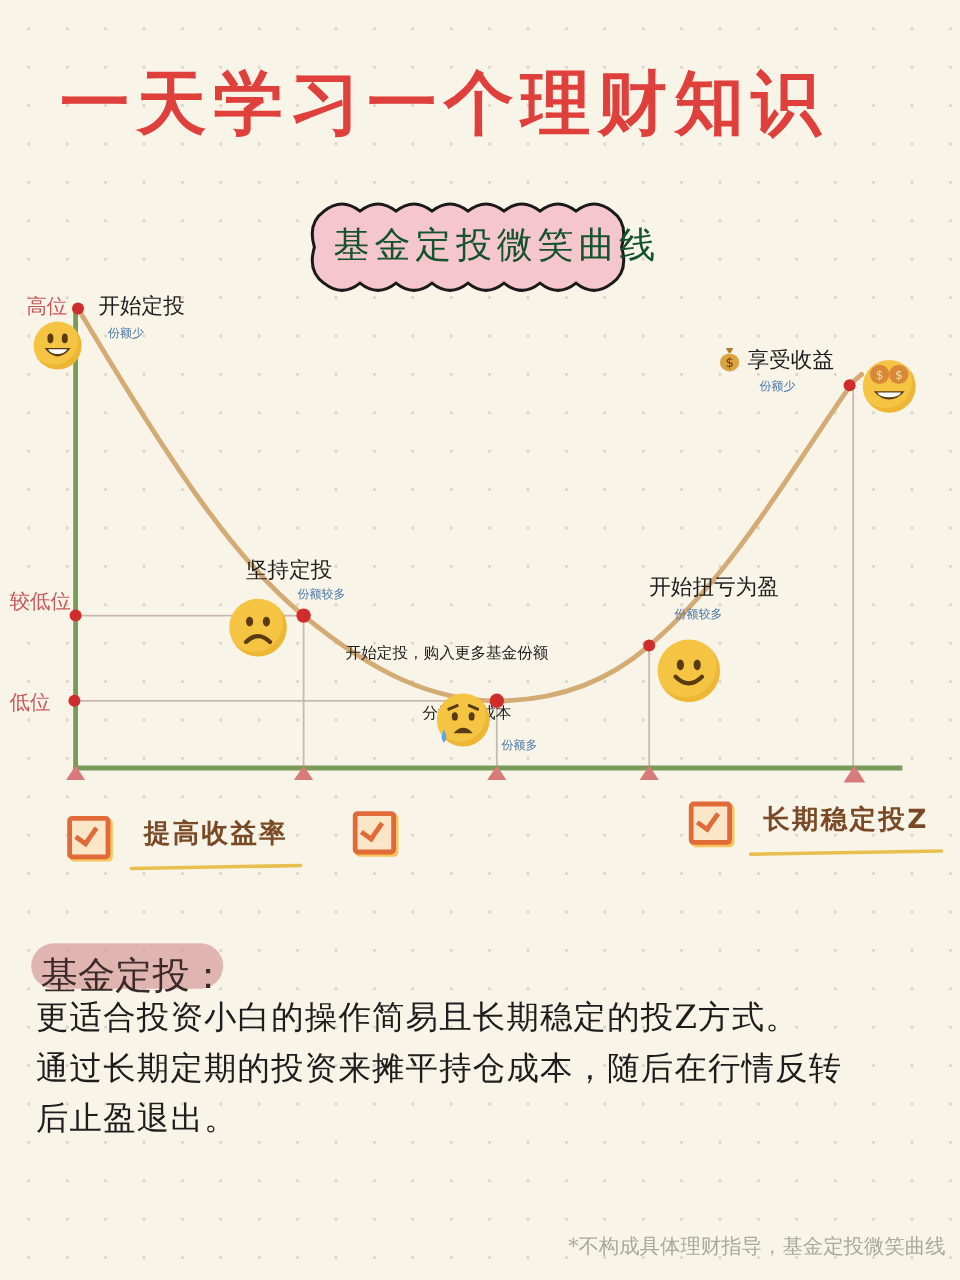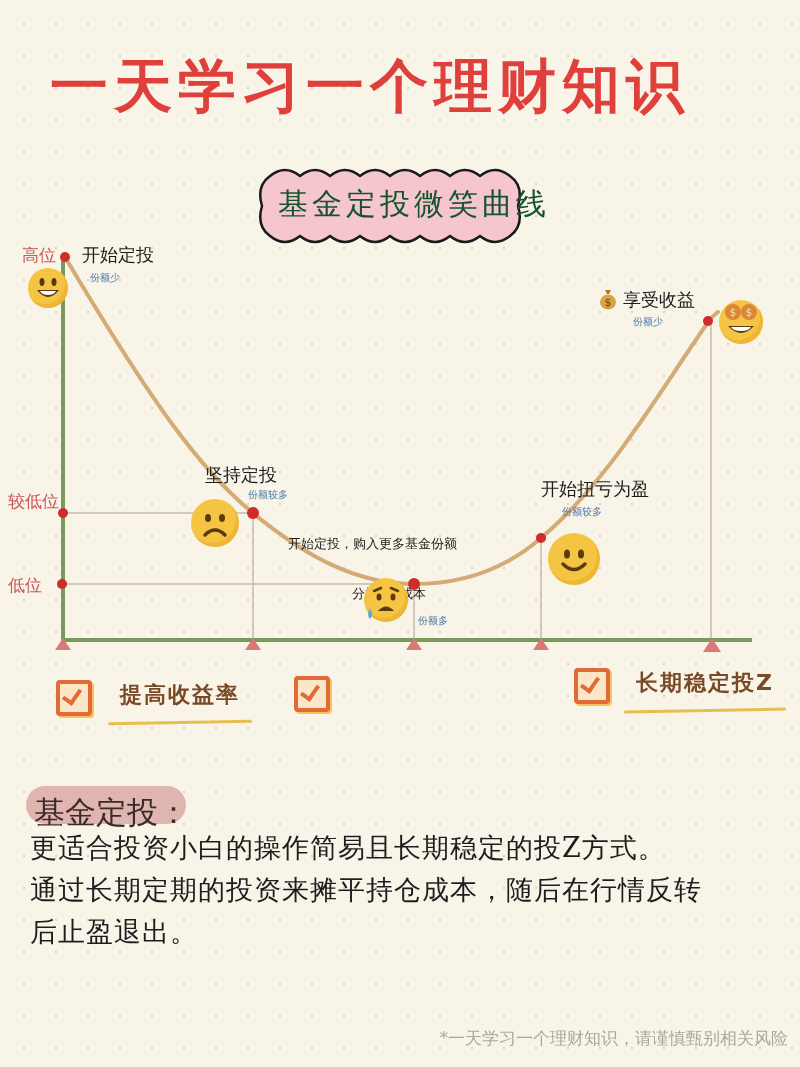--- a/index.html
+++ b/index.html
@@ -194,13 +194,13 @@
   <div class="checkbox"></div>
   <div class="feat-label" style="margin-left:20px;">长期稳定投Z</div>
 </div>
 
 <div class="abs desc-head-bg"></div>
 <div class="abs desc-head">基金定投：</div>
 <div class="abs desc-line" style="top:830px;">更适合投资小白的操作简易且长期稳定的投Z方式。</div>
 <div class="abs desc-line" style="top:872px;">通过长期定期的投资来摊平持仓成本，随后在行情反转</div>
 <div class="abs desc-line" style="top:914px;">后止盈退出。</div>
 
-<div class="abs disclaimer">*一天学习一个理财知识，请谨慎甄别相关风险</div>
+<div class="abs disclaimer">*不构成具体理财指导，基金定投微笑曲线</div>
 
 </body></html>

